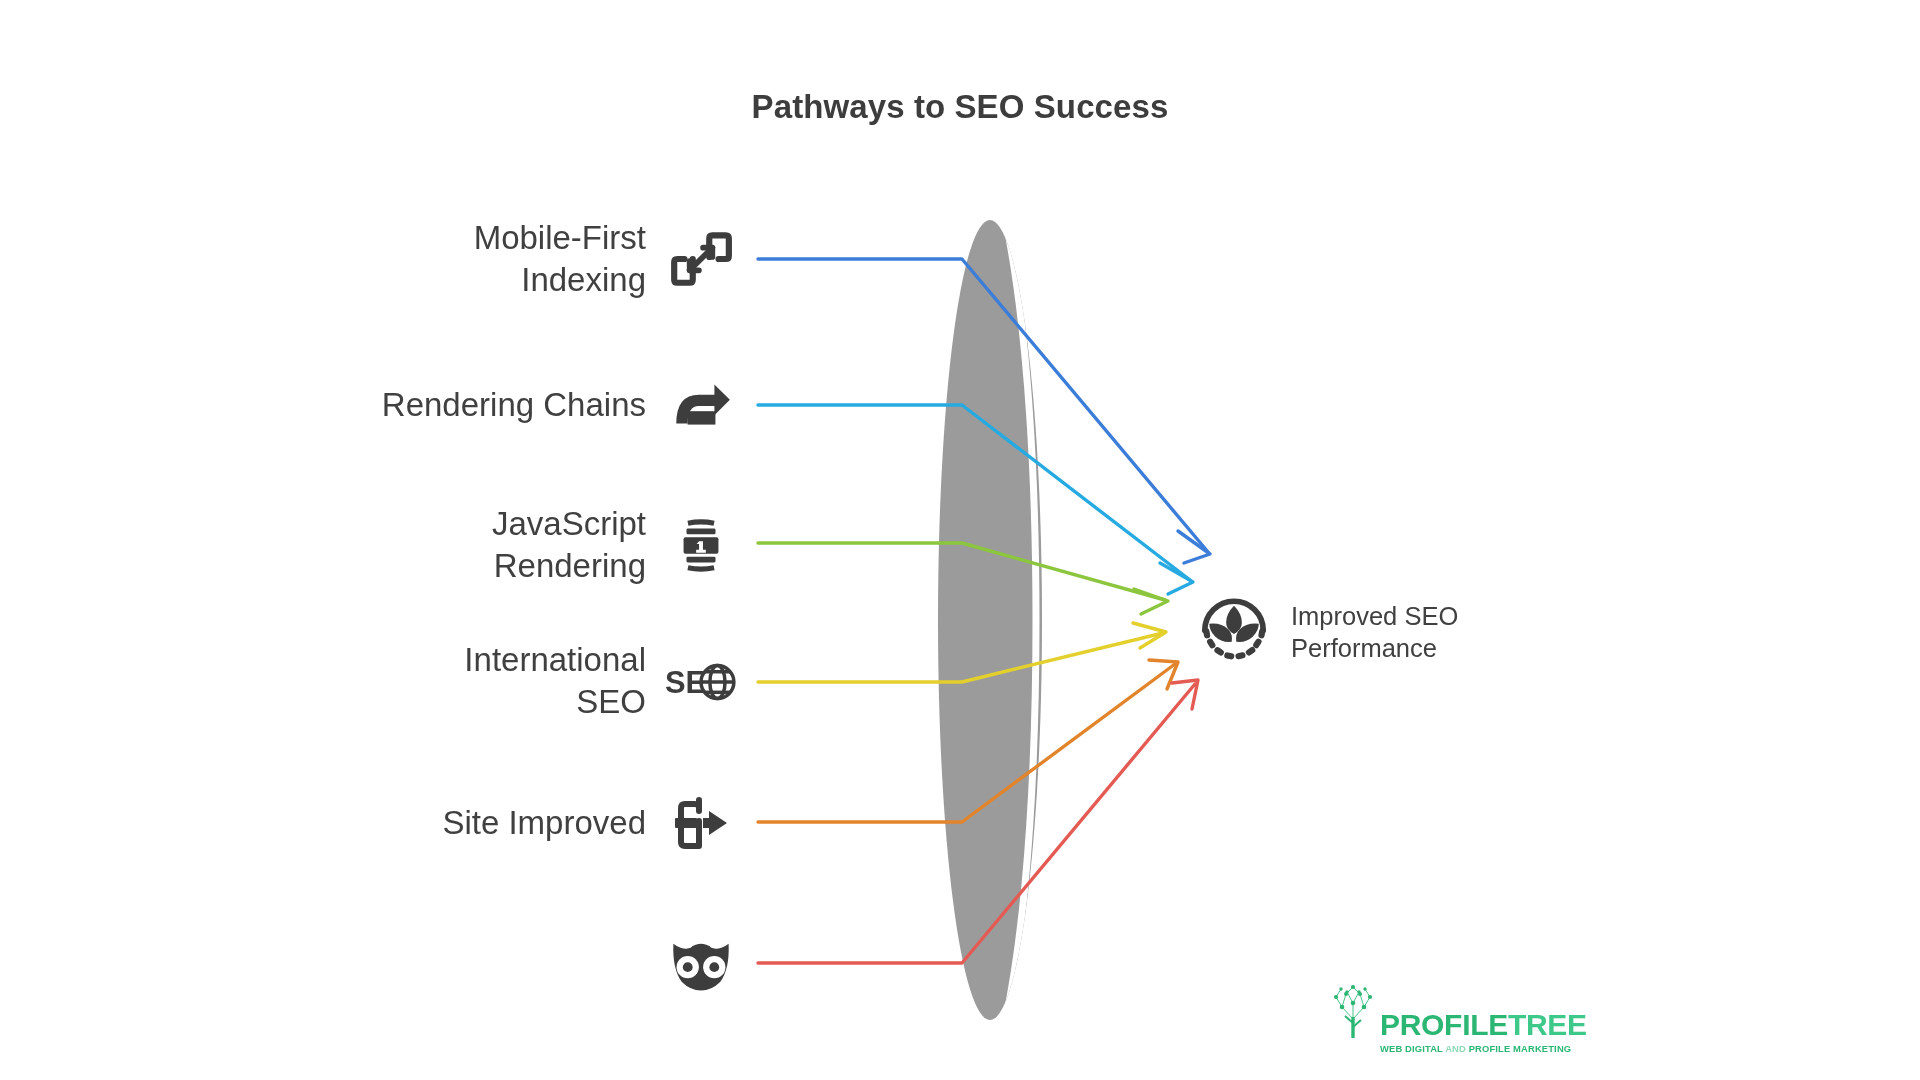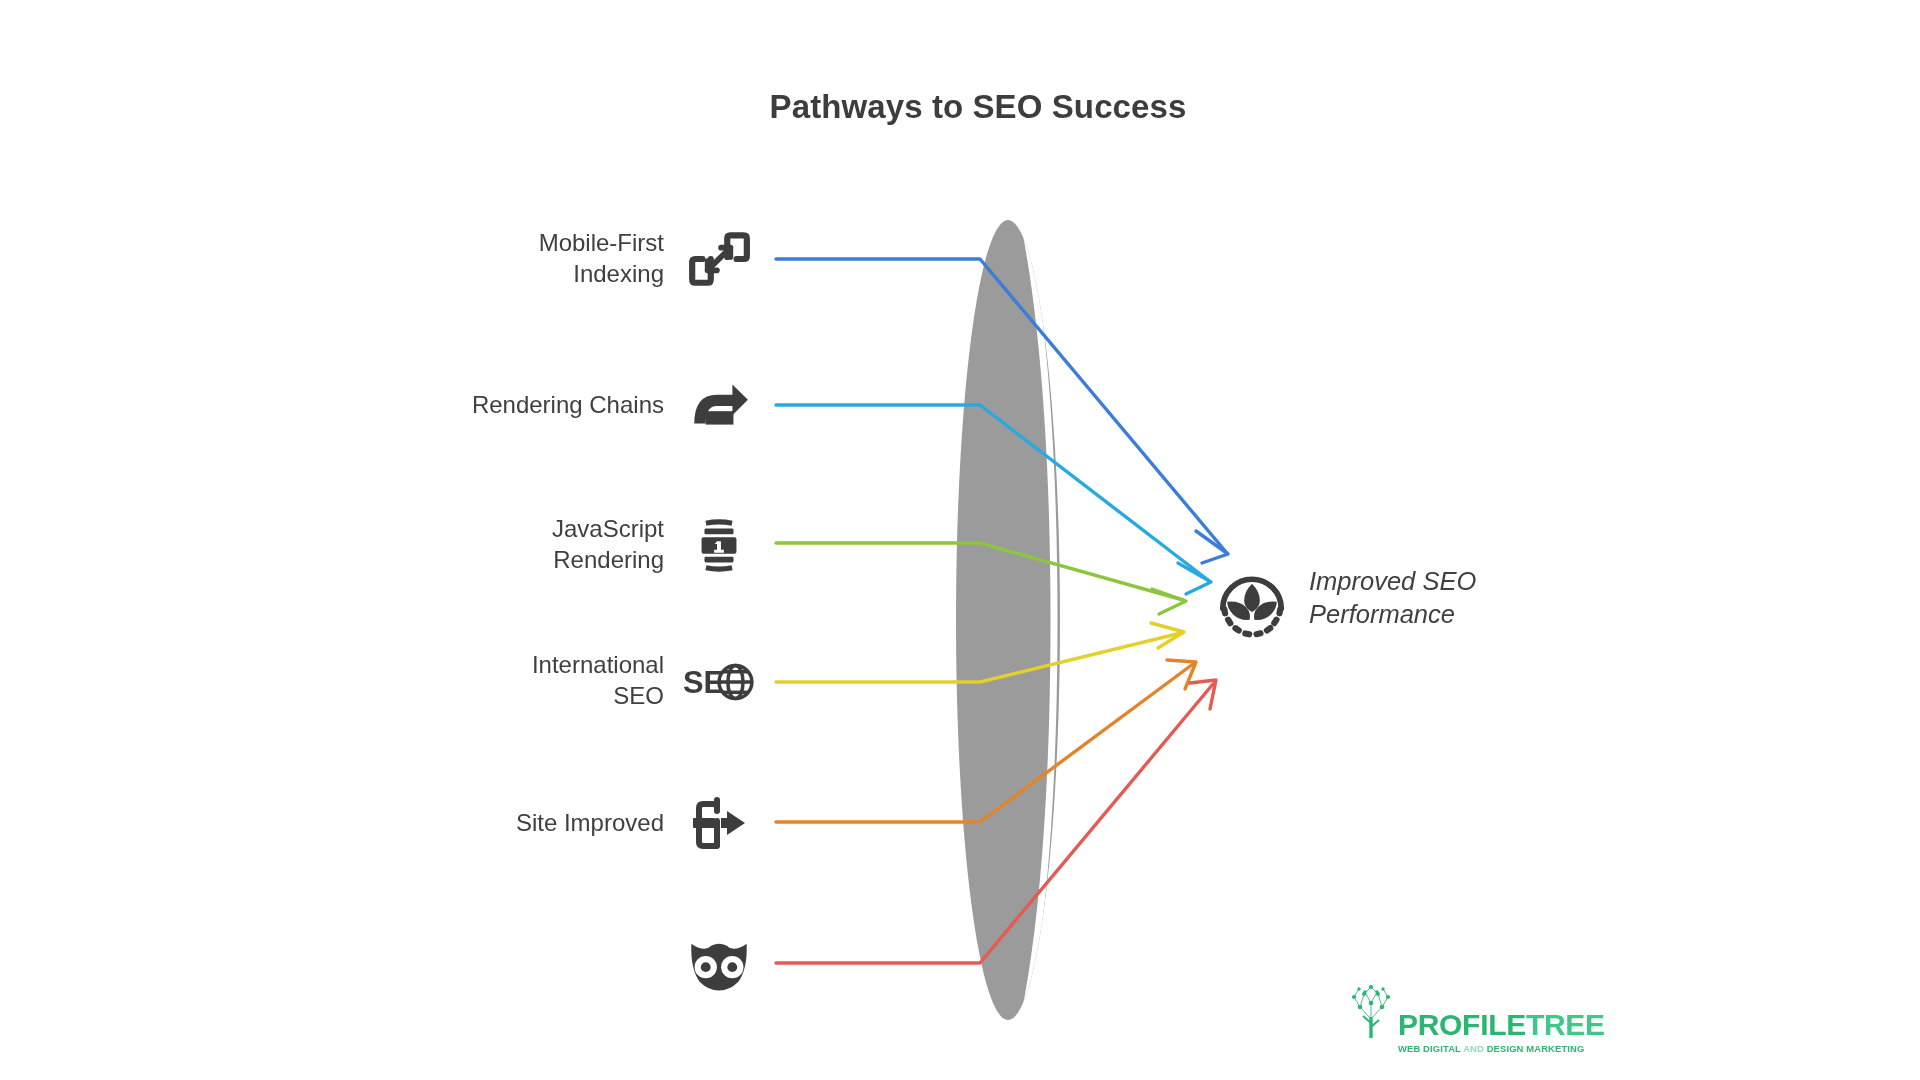--- a/index.html
+++ b/index.html
@@ -9,21 +9,21 @@
   }
   body {
     width: 1920px;
     height: 1080px;
     font-family: "Liberation Sans", sans-serif;
     overflow: hidden;
     position: relative;
   }
   #stage {
     position: absolute;
-    left: 18px; top: 0;
+    left: 0; top: 0;
     width: 1542px;
     height: 1080px;
     background: #ffffff;
   }
   #title {
     position: absolute;
     left: 0;
     top: 88px;
     width: 1920px;
     text-align: center;
@@ -36,21 +36,21 @@
   .row {
     position: absolute;
     left: 300px;
     width: 440px;
     height: 96px;
     display: flex;
     align-items: center;
     justify-content: flex-end;
   }
   .row-label {
-    font-size: 24px;
+    font-size: 33px;
     color: #404040;
     text-align: right;
     line-height: 1.28;
     white-space: pre-line;
     padding-right: 16px;
   }
   .row-icon {
     width: 78px;
     height: 78px;
     flex: 0 0 78px;
@@ -61,22 +61,21 @@
   .row-icon svg { display: block; }
 
   
   #target {
     position: absolute;
     left: 1195px;
     top: 565px;
     width: 360px;
     height: 100px;
     display: flex;
-    align-items: flex-start;
-    font-style: italic;
+    align-items: flex-end;
   }
   #target-icon {
     width: 78px;
     height: 78px;
     flex: 0 0 78px;
     display: flex;
     align-items: center;
     justify-content: center;
   }
   #target-label {
@@ -313,17 +312,17 @@
             <circle cx="12" cy="24" r="2.3"></circle>
           <circle cx="34" cy="24" r="2.3"></circle>
             <circle cx="23" cy="20" r="2.3"></circle>
         </g>
         <path d="M21.3 34 L24.7 34 L24.7 55 L21.3 55 Z" fill="#2bb673"></path>
         <path d="M23 40 L15 33 M23 44 L31 37" stroke="#2bb673" stroke-width="2" fill="none"></path>
       </svg>
     </div>
     <div id="logo-text">
       <div id="logo-word"><span class="logo-profile">PROFILE</span><span class="logo-tree">TREE</span></div>
-      <div id="logo-tag"><span>WEB DIGITAL </span><span class="logo-tag-and">AND</span><span> DESIGN MARKETING</span></div>
+      <div id="logo-tag"><span>WEB DIGITAL </span><span class="logo-tag-and">AND</span><span> PROFILE MARKETING</span></div>
     </div>
   </div>
 
 </div>
 
 </body></html>

